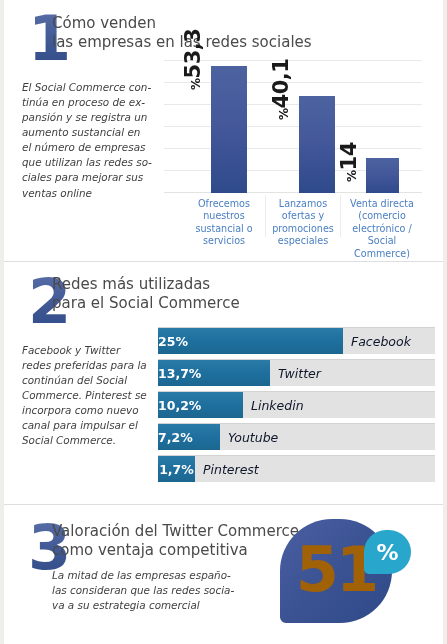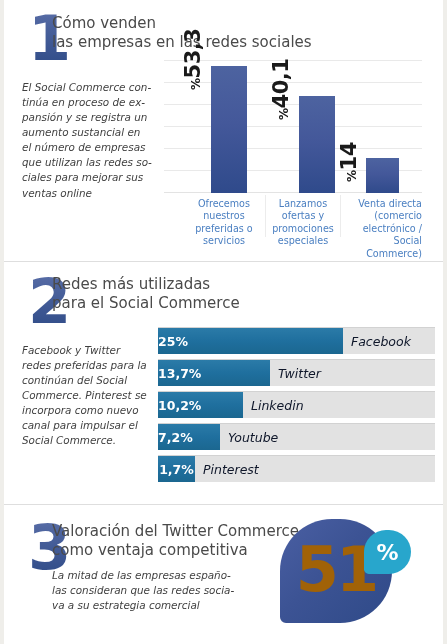--- a/index.html
+++ b/index.html
@@ -186,30 +186,30 @@
       <div class="vval" style="left:129px;top:36px;"><span class="pct">%</span><span>40,1</span></div>
       <div class="vval" style="left:197px;top:98px;"><span class="pct">%</span><span>14</span></div>
     </div>
 
     <div class="cat-sep" style="left:261px;top:195px;height:42px;"></div>
     <div class="cat-sep" style="left:336px;top:195px;height:42px;"></div>
 
     <div class="cat" style="left:181px;top:198px;width:78px;">
       <span>Ofrecemos</span>
       <span>nuestros</span>
-      <span>preferidas o</span>
+      <span>sustancial o</span>
       <span>servicios</span>
     </div>
     <div class="cat" style="left:262px;top:198px;width:74px;">
       <span>Lanzamos</span>
       <span>ofertas y</span>
       <span>promociones</span>
       <span>especiales</span>
     </div>
-    <div class="cat" style="left:338px;top:198px;width:80px;text-align:right;">
+    <div class="cat" style="left:338px;top:198px;width:80px;">
       <span>Venta directa</span>
       <span>(comercio</span>
       <span>electrónico /</span>
       <span>Social</span>
       <span>Commerce)</span>
     </div>
 
     <div class="sec-divider" style="top:261px;"></div>
   </div>
 

